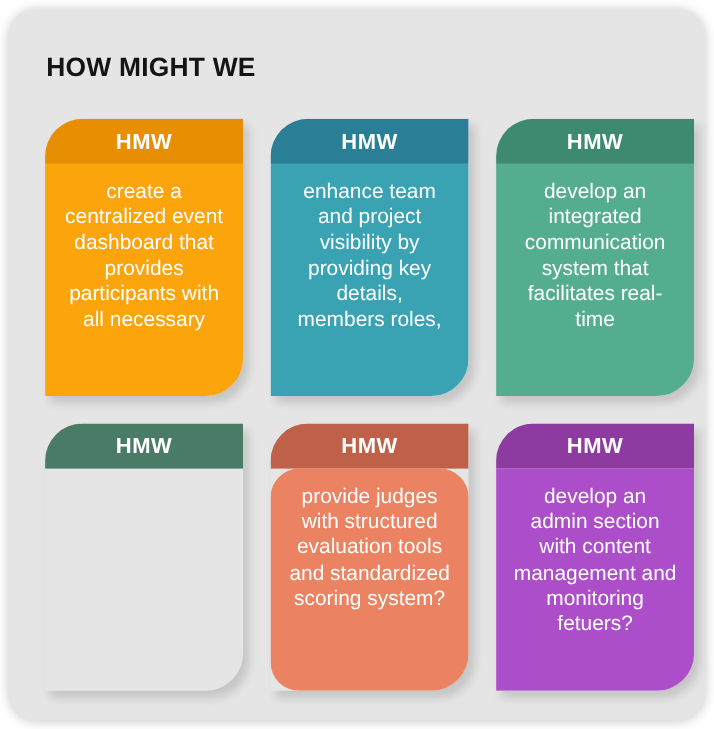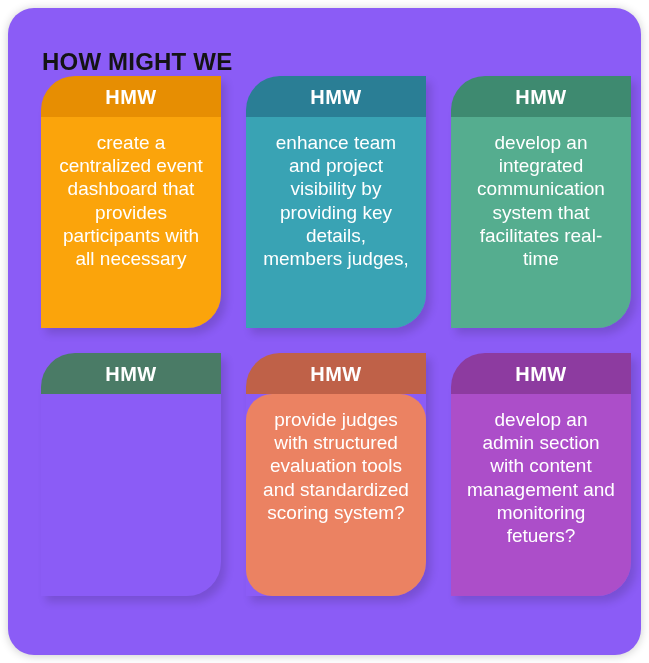--- a/index.html
+++ b/index.html
@@ -10,39 +10,39 @@
     background: #ffffff;
     overflow: hidden;
     font-family: "Liberation Sans", sans-serif;
   }
   .slide {
     position: absolute;
     left: 8px;
     top: 8px;
     width: 633px;
     height: 647px;
-    background: #8b5cf6;
+    background: #e5e5e5;
     border-radius: 26px;
     box-shadow: 0 1px 10px rgba(0,0,0,0.20);
   }
   .page-title {
     position: absolute;
     left: 34px;
     top: 40px;
     margin: 0;
     font-size: 24px;
     font-weight: 700;
     letter-spacing: 0.2px;
     color: #141414;
     line-height: 1.2;
   }
   .grid {
     position: absolute;
     left: 33px;
-    top: 68px;
+    top: 100px;
     display: grid;
     grid-template-columns: repeat(3, 180px);
     grid-template-rows: 252px 243px;
     column-gap: 15px;
     row-gap: 13px;
     gap: 25px;
   }
   .card {
     border-radius: 34px 0 34px 0;
     overflow: hidden;
@@ -101,21 +101,21 @@
   <div class="card">
     <div class="card-header" style="background: rgb(42, 126, 149);">
       <span class="hmw-label">HMW</span>
     </div>
     <div class="card-body" style="background: rgb(57, 163, 180);">
       <span class="body-text">enhance team
 and project
 visibility by
 providing key
 details,
-members judges,</span>
+members roles,</span>
     </div>
   </div>
 
   <div class="card">
     <div class="card-header" style="background: rgb(62, 138, 112);">
       <span class="hmw-label">HMW</span>
     </div>
     <div class="card-body" style="background: rgb(85, 173, 143);">
       <span class="body-text">develop an
 integrated

